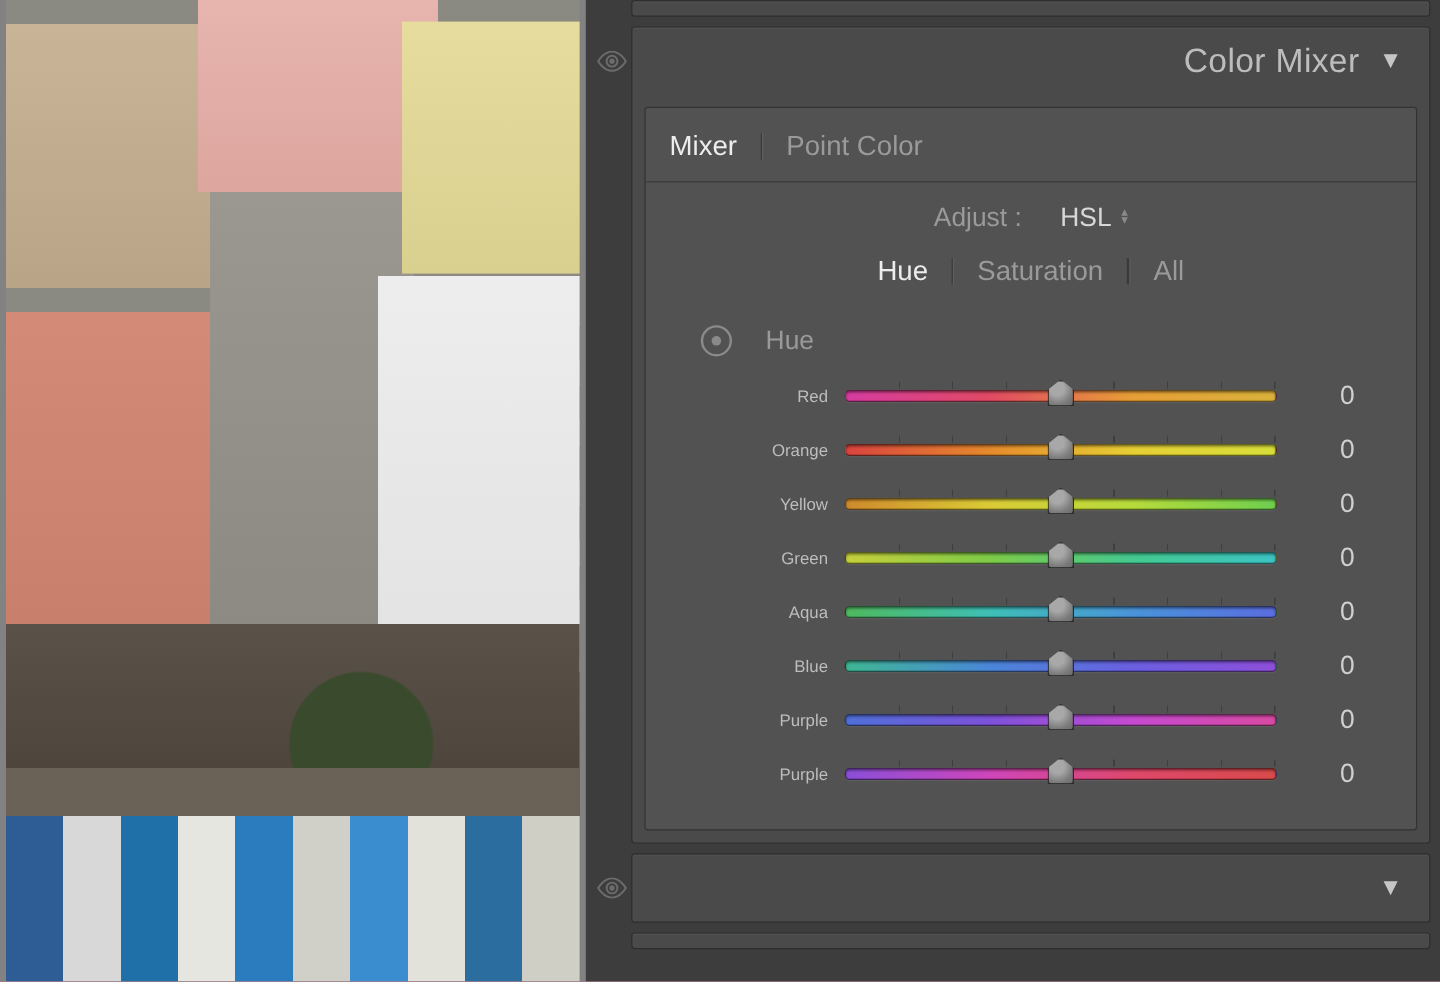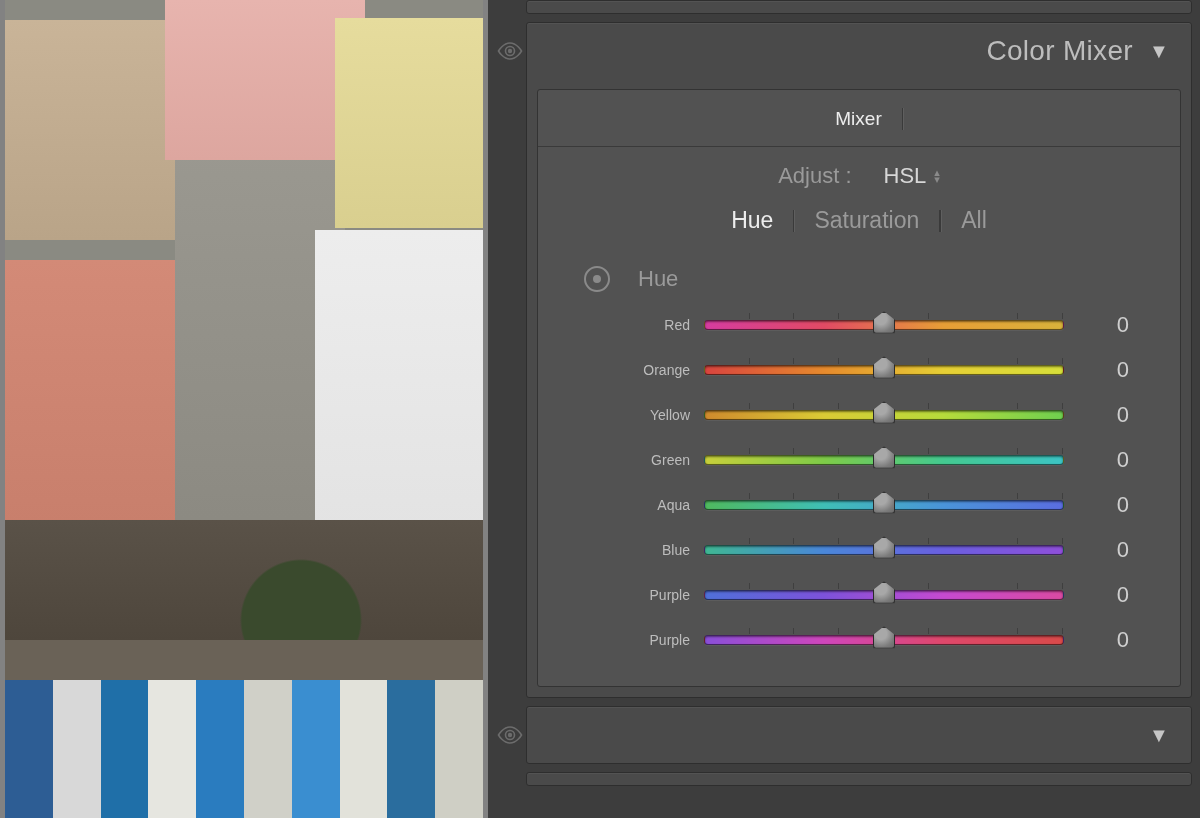--- a/index.html
+++ b/index.html
@@ -129,24 +129,24 @@
     margin: 10px 10px;
     background:#525252;
     border:1px solid #333;
     border-radius:3px;
     padding: 8px 0 14px 0;
   }
 
   
   .mode-tabs {
     display:flex;
-    justify-content:center;
+    justify-content:flex-start;
     align-items:center;
     gap:0;
-    font-size:19px;
+    font-size:23px;
     padding:8px 0 14px 0;
   }
   .mode-tab { padding:2px 20px; cursor:pointer; }
   .mode-tab.active { color:#ededed; }
   .mode-tab.inactive { color:#9a9a9a; }
   .vsep { width:1px; height:22px; background:#3a3a3a; box-shadow:1px 0 0 #5f5f5f; }
 
   
   .adjust-row {
     display:flex;
@@ -266,20 +266,21 @@
         </span>
         <span>Color Mixer</span>
         <span class="arrow">▼</span>
       </div>
 
       <div class="inner-card">
 
         <div class="mode-tabs">
           <span class="mode-tab active">Mixer</span>
           <span class="vsep"></span>
+          <span class="mode-tab inactive">Point Color</span>
         </div>
 
         <div class="panel-divider"></div>
 
         <div class="adjust-row">
           <span>Adjust :</span>
           <span class="adjust-value">
             <span>HSL</span>
             <span class="updown">
                 <span>▴</span>

